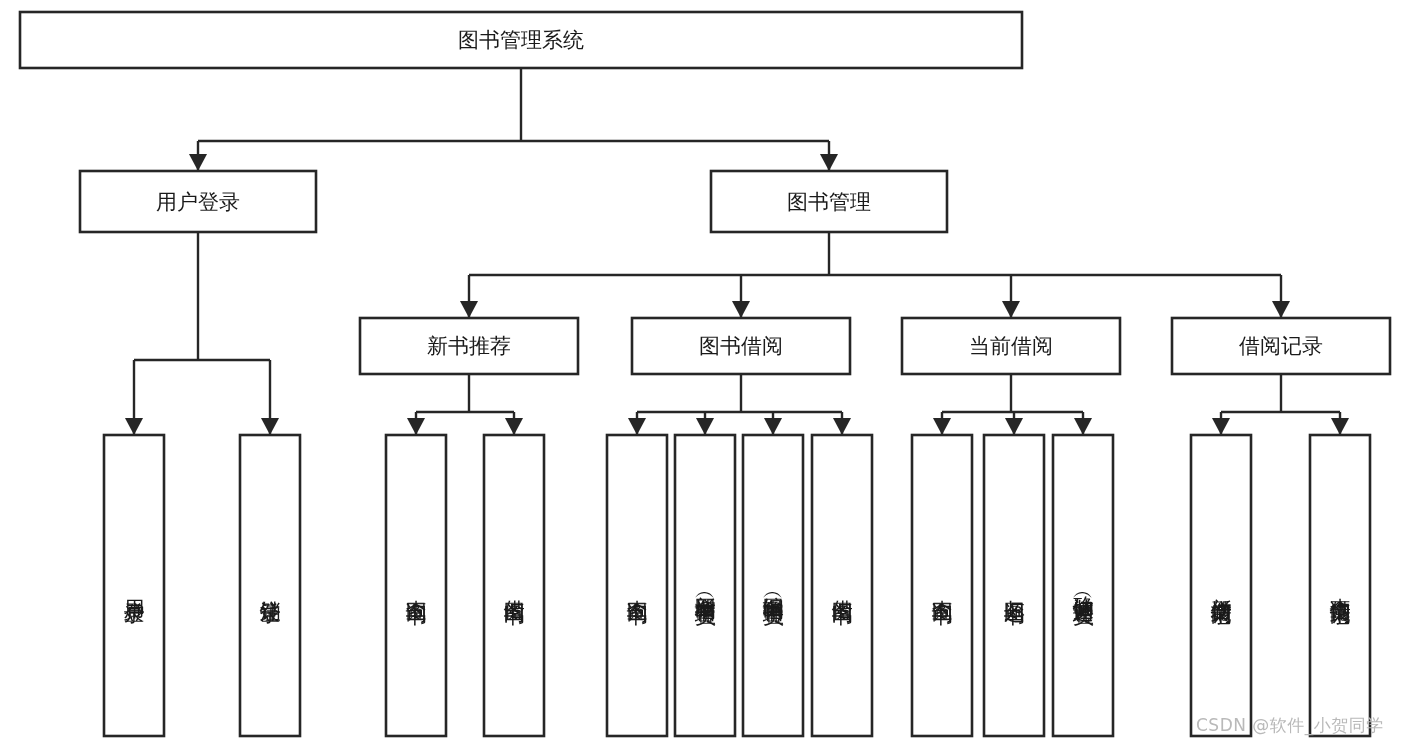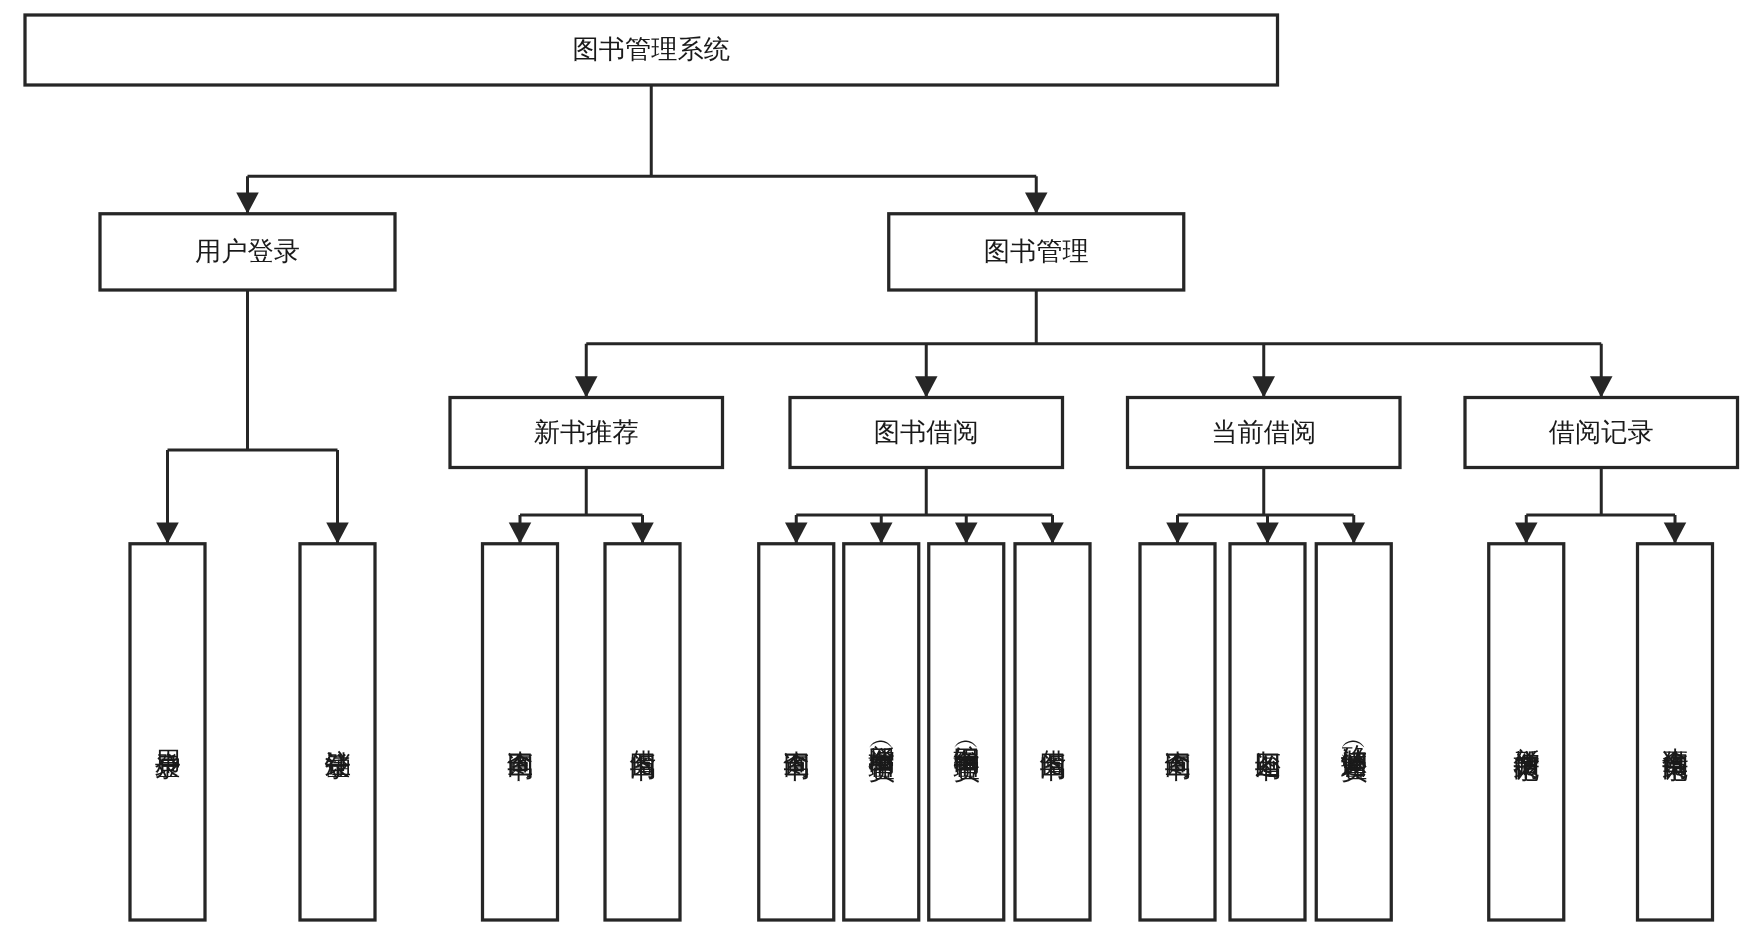--- a/index.html
+++ b/index.html
@@ -173,14 +173,15 @@
       <div class="vert-label" style="left: 675px; top: 435px; width: 60px; height: 301px;">新增图书（管理员）</div>
       <div class="vert-label" style="left: 743px; top: 435px; width: 60px; height: 301px;">编辑图书（管理员）</div>
       <div class="vert-label" style="left: 812px; top: 435px; width: 60px; height: 301px;">借阅图书</div>
       <div class="vert-label" style="left: 912px; top: 435px; width: 60px; height: 301px;">查询图书</div>
       <div class="vert-label" style="left: 984px; top: 435px; width: 60px; height: 301px;">归还图书</div>
       <div class="vert-label" style="left: 1053px; top: 435px; width: 60px; height: 301px;">确认归还（管理员）</div>
       <div class="vert-label" style="left: 1191px; top: 435px; width: 60px; height: 301px;">新增借阅记录</div>
       <div class="vert-label" style="left: 1310px; top: 435px; width: 60px; height: 301px;">查询借阅记录</div>
     </div>
 
+  <div class="watermark" style="left: 1196px; top: 714px;">CSDN @软件_小贺同学</div>
 
 </div>
 
 </body></html>

